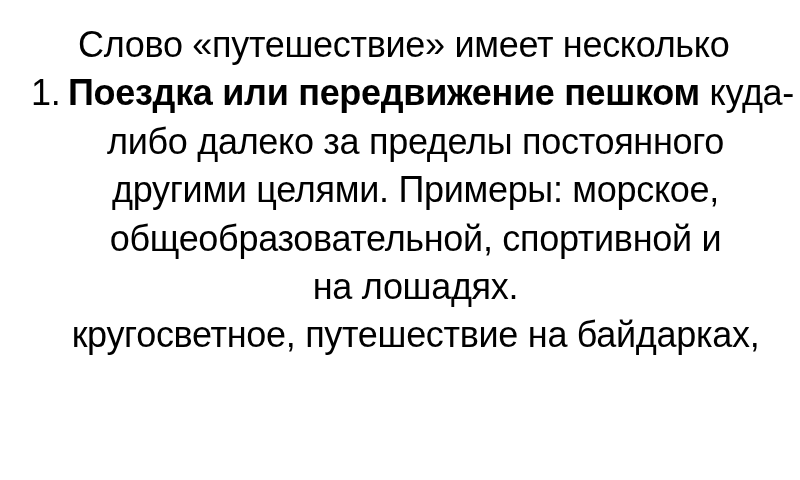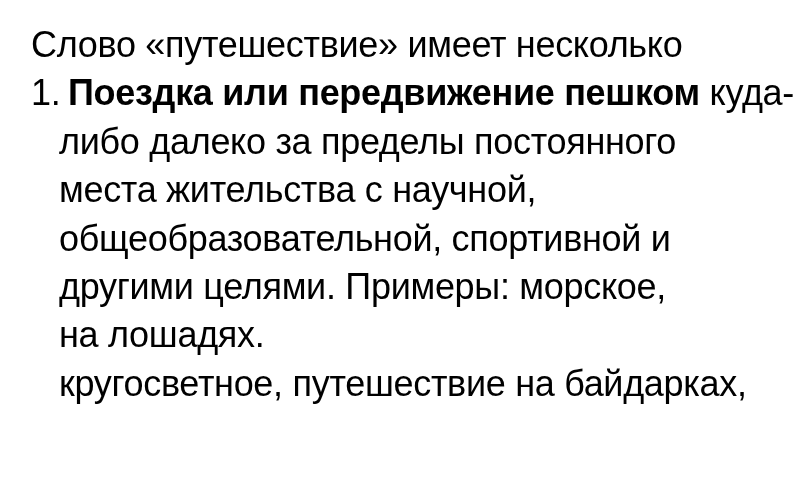--- a/index.html
+++ b/index.html
@@ -14,21 +14,21 @@
     font-family: "Liberation Sans", sans-serif;
     font-size: 36px;
     line-height: 48.4px;
     letter-spacing: -0.3px;
     overflow: hidden;
   }
   .content {
     padding: 21px 28px 0 31px;
   }
   .intro { }
-  .intro-line { white-space: nowrap; }
+  .intro-line { white-space: nowrap; margin-left: 47px; }
   .definition-list {
     margin: 0;
   }
   .def-item {
     display: flex;
     align-items: flex-start;
   }
   .num {
     flex: 0 0 28px;
     width: 28px;
@@ -37,41 +37,40 @@
     flex: 1 1 auto;
     min-width: 0;
   }
   .first-line {
     text-indent: 9px;
     white-space: nowrap;
   }
   .first-line b {
     font-weight: 700;
   }
-  .cont-line { white-space: nowrap; }
+  .cont-line { white-space: nowrap; text-align: center; }
 </style>
 </head>
 <body>
 
 <div class="content">
 
   <div class="intro">
     <div class="intro-line">Слово «путешествие» имеет несколько</div>
   </div>
 
   <div class="definition-list">
     <div class="def-item">
       <span class="num">1.</span>
       <div class="item-body">
         <div class="first-line">
           <b>Поездка или передвижение пешком</b><span> куда-</span>
         </div>
         <div class="cont-line">либо далеко за пределы постоянного</div>
-        <div class="cont-line">места жительства с научной,</div>
+        <div class="cont-line">другими целями. Примеры: морское,</div>
         <div class="cont-line">общеобразовательной, спортивной и</div>
-        <div class="cont-line">другими целями. Примеры: морское,</div>
         <div class="cont-line">на лошадях.</div>
         <div class="cont-line">кругосветное, путешествие на байдарках,</div>
       </div>
     </div>
   </div>
 
 </div>
 
 </body></html>

